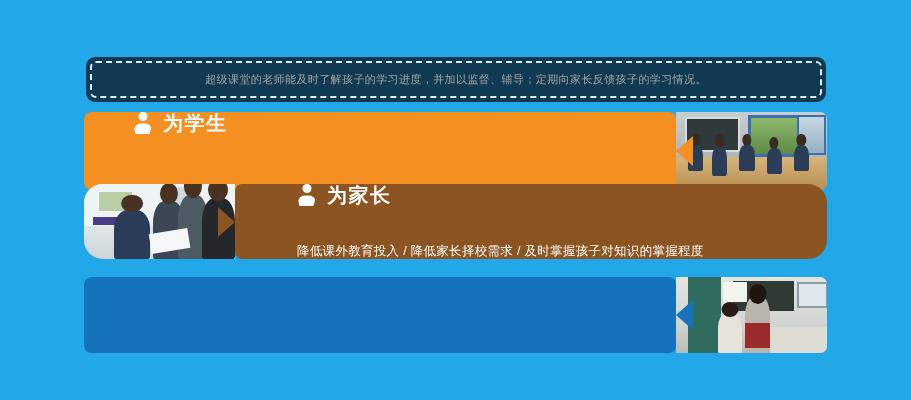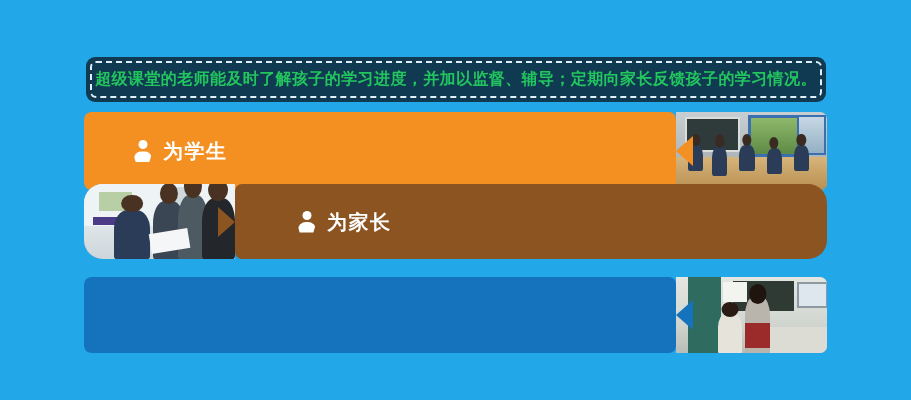--- a/index.html
+++ b/index.html
@@ -40,23 +40,23 @@
     left: 4px;
     top: 4px;
     right: 4px;
     bottom: 4px;
     border: 2px dashed #dff0fb;
     border-radius: 6px;
     pointer-events: none;
   }
   #headline-text {
     position: relative;
-    color: #22c55e;
-    font-size: 16px;
-    font-weight: bold;
+    color: #a3a3a3;
+    font-size: 11px;
+    font-weight: normal;
     letter-spacing: 0.4px;
     white-space: nowrap;
     z-index: 2;
   }
 
   
   .band {
     position: absolute;
     left: 84px;
     width: 743px;
@@ -74,21 +74,21 @@
     top: 0;
     bottom: 0;
     overflow: hidden;
     background: #7f8f9a;
   }
   .band-text {
     position: absolute;
     top: 0;
     bottom: 0;
     display: flex;
-    flex-direction: row;
+    flex-direction: column;
     justify-content: space-between;
     gap: 28px;
   }
   .band-title-row {
     display: flex;
     align-items: center;
     gap: 11px;
   }
   .band-title {
     color: #ffffff;
@@ -288,20 +288,21 @@
     </div>
     <div class="notch notch-right" style="left:134px;"></div>
     <div class="band-text" style="left:213px;">
       <div class="band-title-row">
         <span class="person-icon">
           <span class="head"></span>
             <span class="body"></span>
         </span>
         <span class="band-title">为家长</span>
       </div>
+      <div class="band-sub">降低课外教育投入 / 降低家长择校需求 / 及时掌握孩子对知识的掌握程度</div>
     </div>
   </div>
 
   <div class="band" id="band-teachers" style="top:277px; height:76px;">
     <div class="band-fill" style="left:0; width:592px; background:#1573be;"></div>
     <div class="band-photo" style="left:592px; width:151px;">
       <div class="scene scene-tutor">
         <div class="tu-board"></div>
         <div class="tu-screen"></div>
         <div class="tu-panel"></div>

